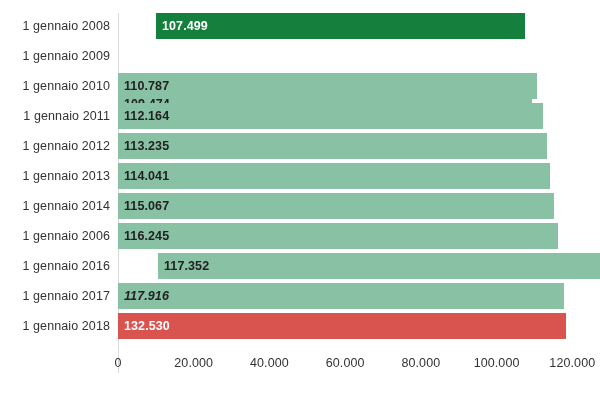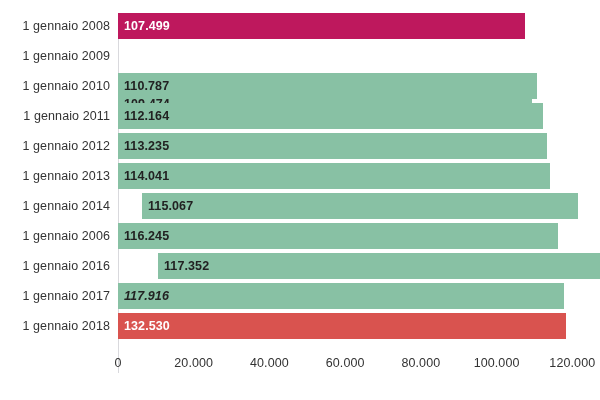--- a/index.html
+++ b/index.html
@@ -88,21 +88,21 @@
 <body>
 
 <div id="chart">
 
   <div class="axis-line"></div>
 
   <div class="rows" id="rows">
       <div class="row">
         <div class="cat-label">1 gennaio 2008</div>
         <div class="bar-wrap" style="width: 407px;">
-          <div class="bar red" style="background: #be185d;">
+          <div class="bar red" style="background: #15803d; margin-left: 38px;">
             <span class="bar-value">107.499</span>
           </div>
         </div>
       </div>
       <div class="row">
         <div class="cat-label">1 gennaio 2009</div>
         <div class="bar-wrap" style="width: 414px;">
           <div class="bar green" style="background: rgb(136, 193, 164); margin-top: 48px;">
             <span class="bar-value">109.474</span>
           </div>
@@ -135,21 +135,21 @@
       <div class="row">
         <div class="cat-label">1 gennaio 2013</div>
         <div class="bar-wrap" style="width: 432px;">
           <div class="bar green" style="background: rgb(136, 193, 164);">
             <span class="bar-value">114.041</span>
           </div>
         </div>
       </div>
       <div class="row">
         <div class="cat-label">1 gennaio 2014</div>
-        <div class="bar-wrap" style="width: 436px; margin-left: 24px;">
+        <div class="bar-wrap" style="width: 436px;">
           <div class="bar green" style="background: rgb(136, 193, 164);">
             <span class="bar-value">115.067</span>
           </div>
         </div>
       </div>
       <div class="row">
         <div class="cat-label">1 gennaio 2006</div>
         <div class="bar-wrap" style="width: 440px;">
           <div class="bar green" style="background: rgb(136, 193, 164);">
             <span class="bar-value">116.245</span>

